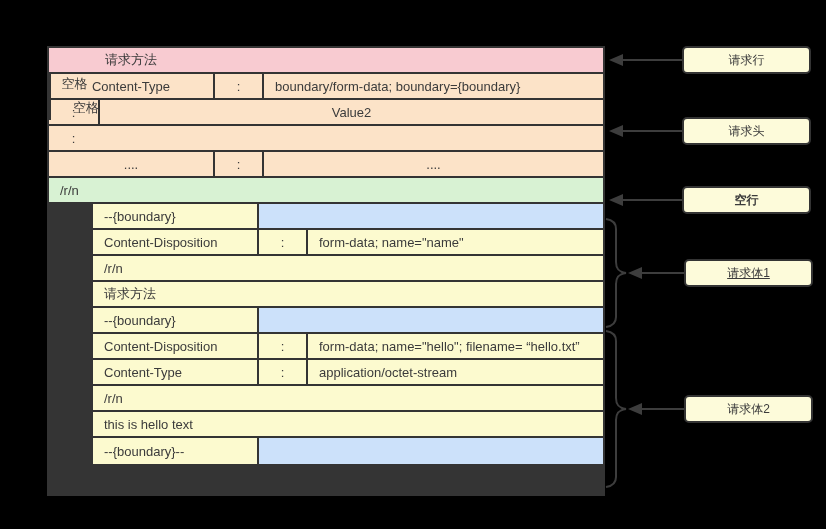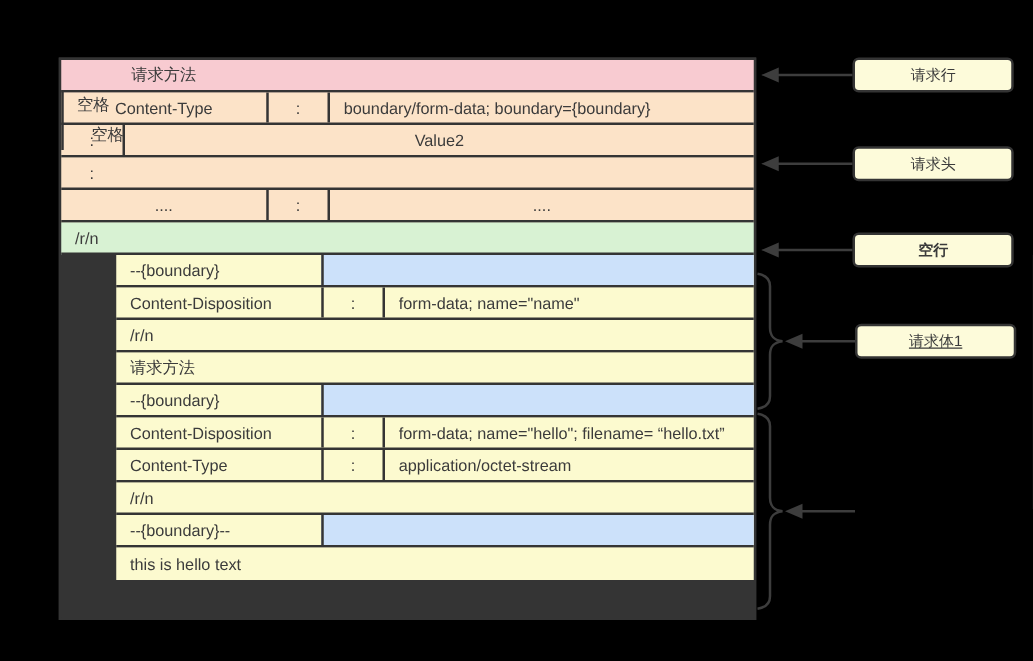--- a/index.html
+++ b/index.html
@@ -102,25 +102,25 @@
       </div>
       <div class="trow bg-yellow">
         <div class="tcell w1">Content-Type</div>
         <div class="tcell w2 center">:</div>
         <div class="tcell wv">application/octet-stream</div>
       </div>
       <div class="trow bg-yellow">
         <div class="tcell wf">/r/n</div>
       </div>
       <div class="trow bg-yellow">
+        <div class="tcell wf">this is hello text</div>
+      </div>
+      <div class="trow bg-yellow">
         <div class="tcell w1">--{boundary}--</div>
         <div class="tcell wv bg-blue"></div>
-      </div>
-      <div class="trow bg-yellow">
-        <div class="tcell wf">this is hello text</div>
       </div>
     </div>
 
   <svg class="overlay" width="826" height="529" viewBox="0 0 826 529" xmlns="http://www.w3.org/2000/svg">
     <g>
       <polygon points="609,60 623,54 623,66"></polygon>
       <line x1="622" y1="60" x2="682" y2="60"></line>
     </g>
     <g>
       <polygon points="609,131 623,125 623,137"></polygon>
@@ -139,14 +139,15 @@
       <path d="M606,331 C613,332 616,335 616,341 L616,398 C616,404 618,408 626,409 C618,410 616,414 616,420 L616,477 C616,483 613,486 606,487"></path>
       <polygon points="628,409 642,403 642,415"></polygon>
       <line x1="641" y1="409" x2="684" y2="409"></line>
     </g>
   </svg>
 
   <div class="anno" style="left:682px;top:46px;">请求行</div>
   <div class="anno" style="left:682px;top:117px;">请求头</div>
   <div class="anno" style="left:682px;top:186px;font-weight:bold;">空行</div>
   <div class="anno" style="left:684px;top:259px;text-decoration:underline;">请求体1</div>
+  <div class="anno" style="left:684px;top:395px;">请求体2</div>
 
 </div>
 
 </body></html>

